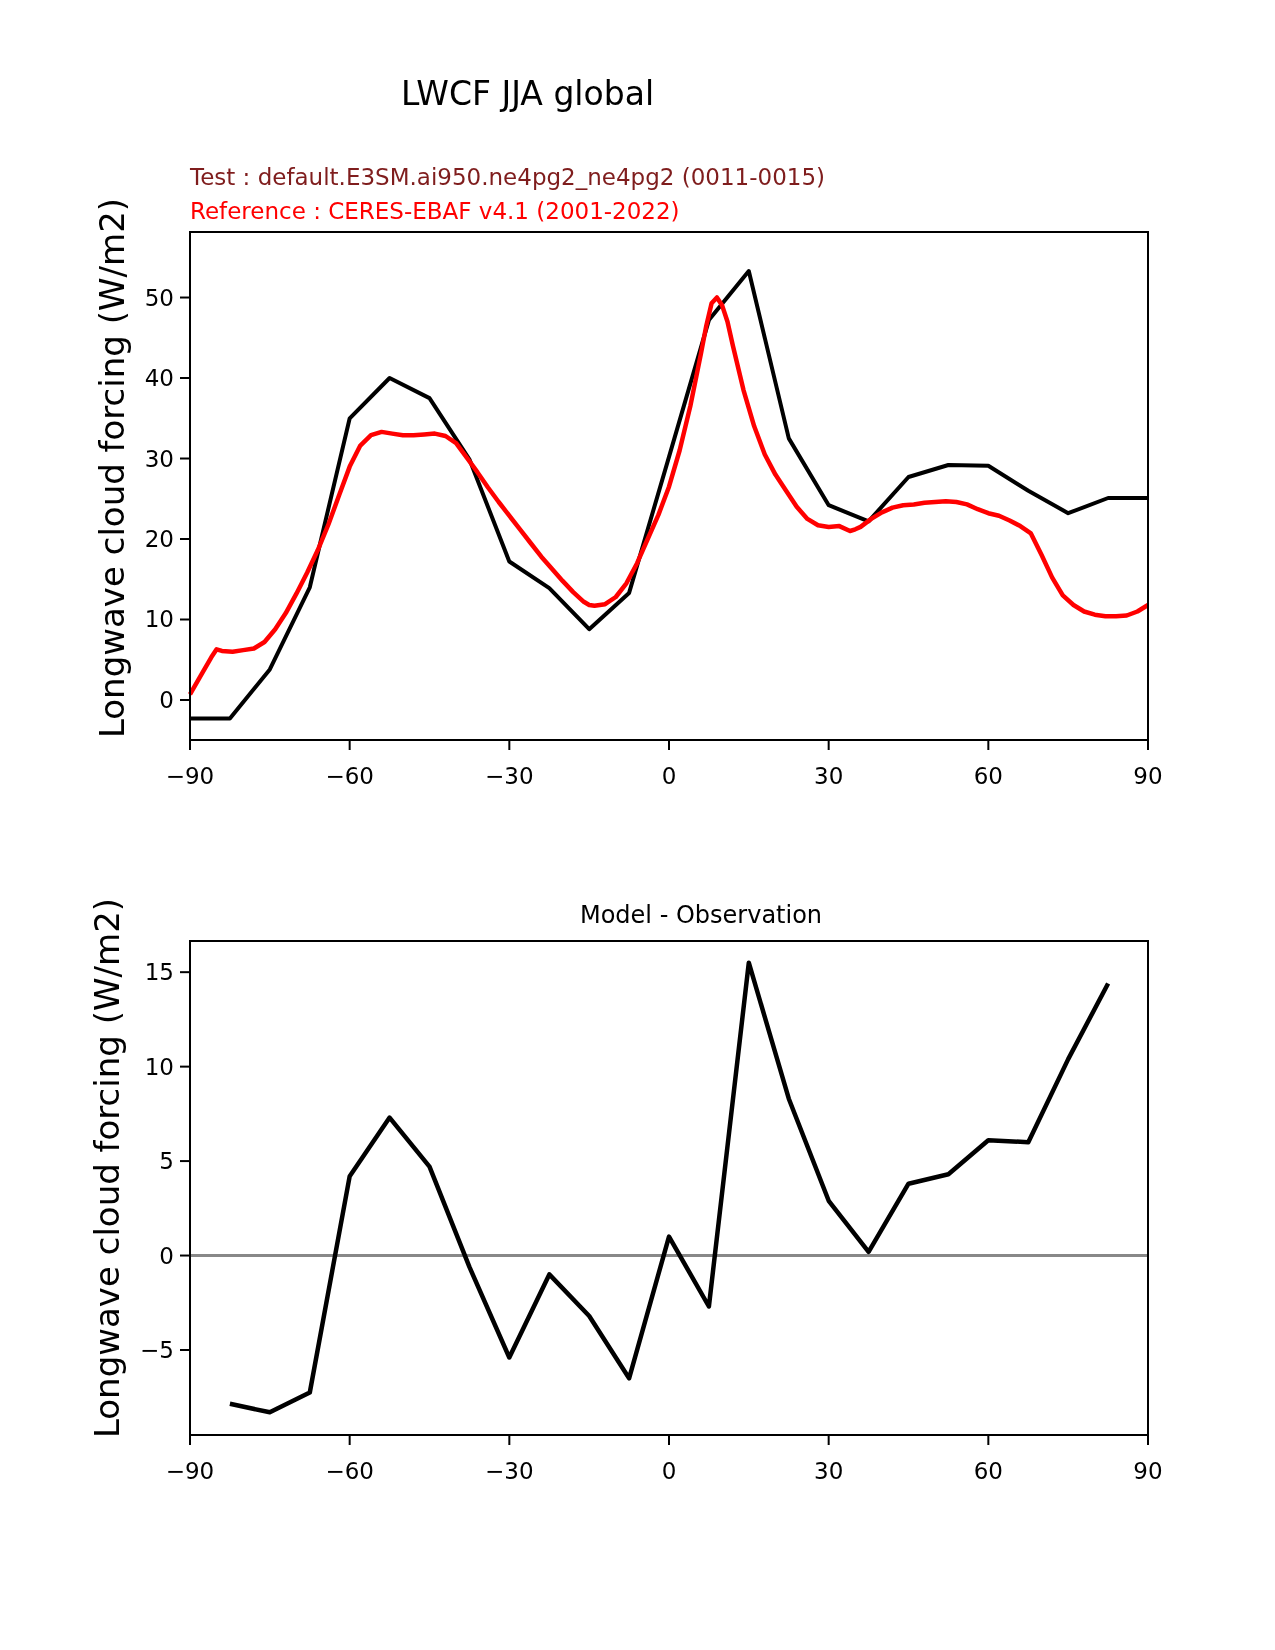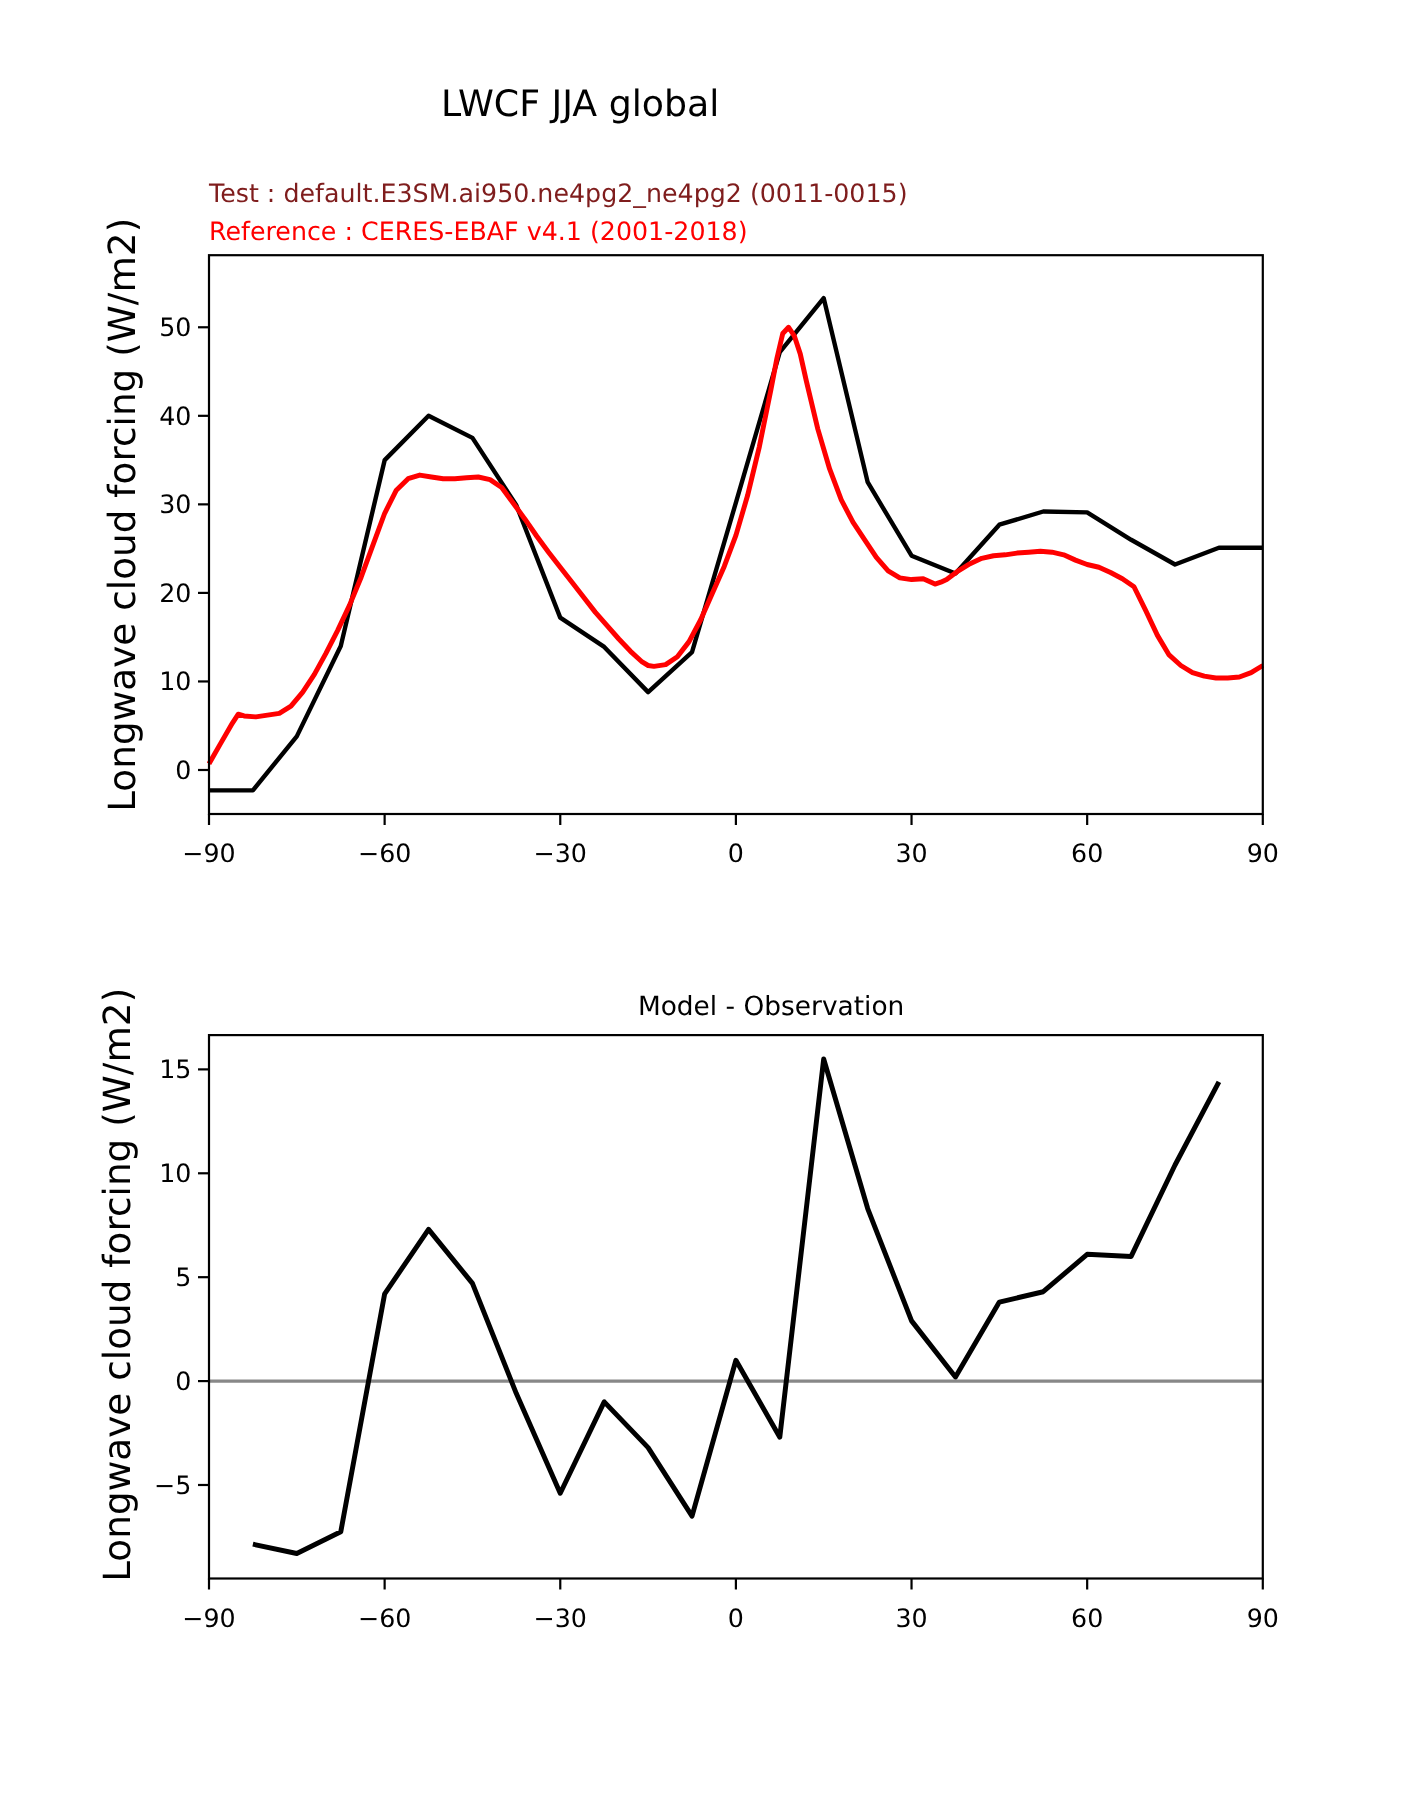--- a/index.html
+++ b/index.html
@@ -26,21 +26,21 @@
   .ylab-top{left:112px;top:468px;}
   .ylab-bottom{left:107px;top:1168px;}
   svg text{font-family:"DejaVu Sans","Liberation Sans",sans-serif;fill:#000;}
   #charts{position:absolute;left:0;top:0;}
 </style>
 </head>
 <body>
 
 <div class="fig-title">LWCF JJA global</div>
 <div class="sub-line sub-test">Test : default.E3SM.ai950.ne4pg2_ne4pg2 (0011-0015)</div>
-<div class="sub-line sub-ref">Reference : CERES-EBAF v4.1 (2001-2018)</div>
+<div class="sub-line sub-ref">Reference : CERES-EBAF v4.1 (2001-2022)</div>
 <div class="panel-title">Model - Observation</div>
 <div class="ylab ylab-top">Longwave cloud forcing (W/m2)</div>
 <div class="ylab ylab-bottom">Longwave cloud forcing (W/m2)</div>
 
 <svg id="charts" width="1275" height="1650" viewBox="0 0 1275 1650">
     <g>
       <polyline points="190.0,718.5 229.9,718.5 269.8,669.4 309.8,587.3 349.7,418.3 389.6,378.0 429.5,398.1 469.4,459.3 509.3,561.5 549.3,588.1 589.2,629.2 629.1,592.9 669.0,456.9 708.9,320.1 748.8,271.0 788.8,438.4 828.7,505.2 868.6,521.3 908.5,477.0 948.4,465.0 988.3,465.8 1028.3,490.7 1068.2,513.2 1108.1,498.0 1148.0,498.0" fill="none" stroke="#000000" stroke-width="4" stroke-linejoin="round" stroke-linecap="butt"></polyline>
       <polyline points="190.0,694.4 200.6,675.8 211.3,657.3 216.6,649.3 221.9,650.9 232.6,651.7 243.2,650.1 253.9,648.5 264.5,642.0 275.2,629.2 285.8,613.1 296.4,593.7 307.1,572.8 317.7,550.3 328.4,524.5 339.0,495.5 349.7,466.6 360.3,445.6 371.0,435.2 381.6,431.9 392.2,433.6 402.9,435.2 413.5,435.2 424.2,434.4 434.8,433.6 445.5,436.0 456.1,443.2 466.8,457.7 477.4,472.2 488.0,487.5 498.7,502.0 509.3,515.7 520.0,529.3 530.6,543.0 541.3,556.7 551.9,568.8 562.6,580.9 573.2,592.1 583.8,601.8 589.2,605.0 594.5,605.8 605.1,604.2 615.8,597.0 626.4,583.3 637.1,563.2 647.7,539.0 658.4,514.9 669.0,486.7 679.6,450.5 690.3,406.2 700.9,353.9 706.3,325.7 711.6,303.2 716.9,297.5 722.2,305.6 727.5,321.7 732.9,345.8 743.5,390.1 754.2,426.3 764.8,454.5 775.4,474.6 786.1,490.7 796.7,506.8 807.4,518.9 818.0,525.3 828.7,526.9 839.3,526.1 850.0,531.0 855.3,529.3 860.6,526.9 871.2,518.9 881.9,512.4 892.5,507.6 903.2,505.2 913.8,504.4 924.5,502.8 935.1,502.0 945.8,501.2 956.4,502.0 967.0,504.4 977.7,509.2 988.3,513.2 999.0,515.7 1009.6,520.5 1020.3,526.1 1030.9,533.4 1041.6,555.1 1052.2,577.6 1062.8,595.4 1073.5,605.0 1084.1,611.5 1094.8,614.7 1105.4,616.3 1116.1,616.3 1126.7,615.5 1137.4,611.5 1148.0,605.0" fill="none" stroke="#ff0000" stroke-width="4.5" stroke-linejoin="round" stroke-linecap="butt"></polyline>
       <rect x="190" y="232" width="958" height="508" fill="none" stroke="#000" stroke-width="2"></rect>
       <line x1="190" y1="740" x2="190" y2="750" stroke="#000" stroke-width="2"></line>

